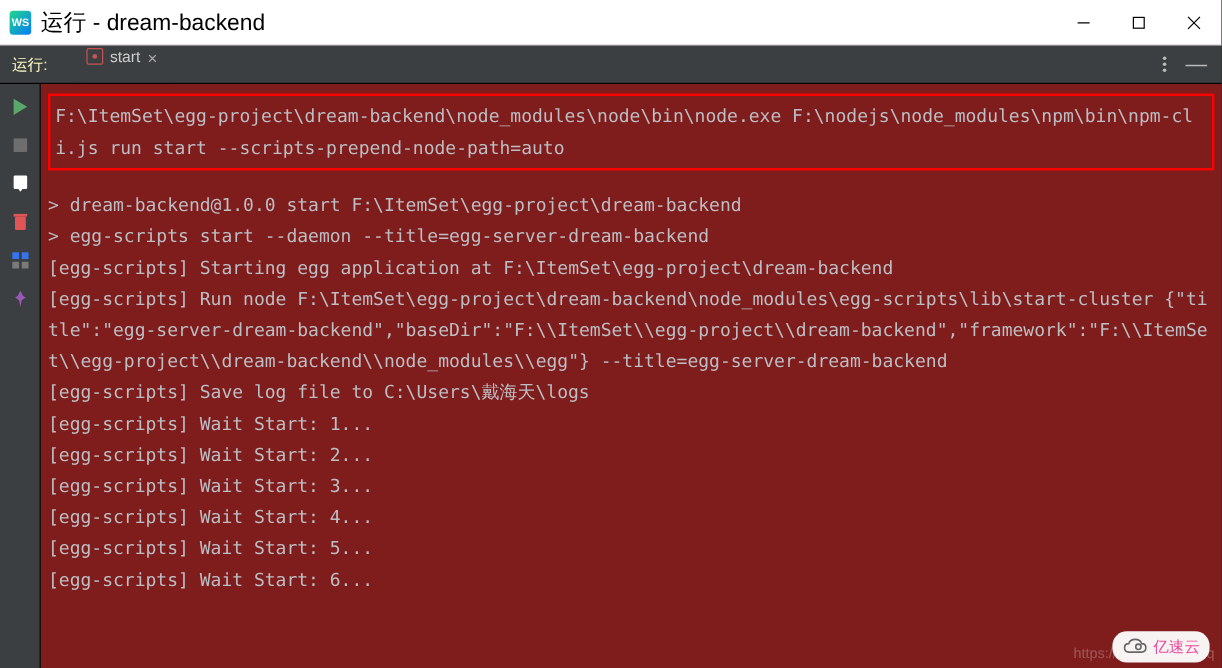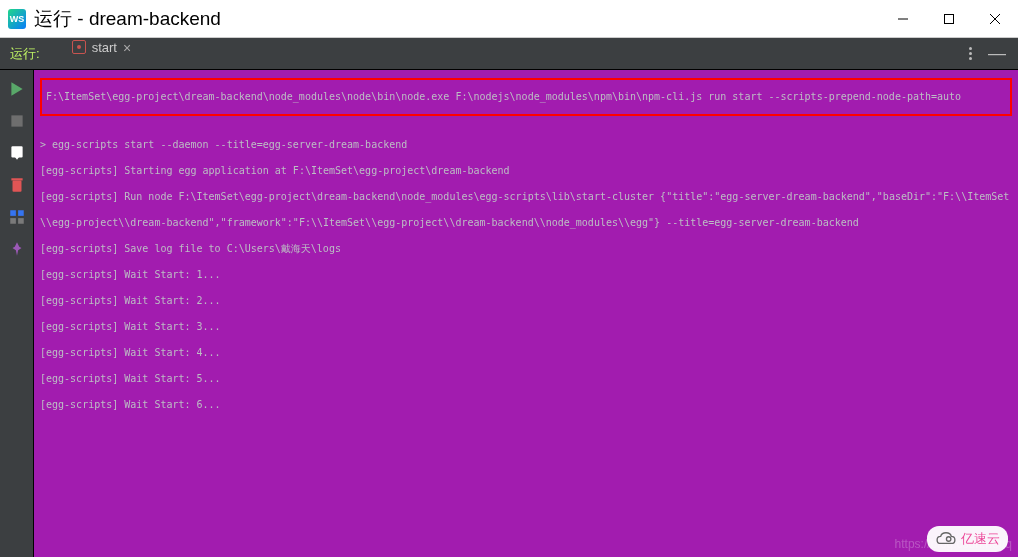--- a/index.html
+++ b/index.html
@@ -51,21 +51,21 @@
     .win-btn svg { width: 12px; height: 12px; }
     
     .tabbar {
       height: 32px;
       background: #3c3f41;
       display: flex;
       align-items: center;
       border-bottom: 1px solid #000;
     }
     .tool-label {
-      color: #bef264;
+      color: #fef9c3;
       font-size: 13px;
       margin-left: 10px;
     }
     .tab {
       display: flex;
       height: 28px;
       padding: 0 8px;
       margin-left: 24px;
       border-bottom: 2px solid #3c3f41;
     }
@@ -102,23 +102,23 @@
       flex-direction: column;
       align-items: center;
       padding-top: 10px;
       gap: 14px;
       border-right: 1px solid #000;
     }
     .gutter-icon { width:18px; height:18px; cursor:pointer; display:flex;align-items:center;justify-content:center;}
     
     .console {
       flex: 1;
-      background: #a21caf;
+      background: #7f1d1d;
       font-family: "Consolas", "Menlo", monospace;
-      font-size: 10px;
+      font-size: 15px;
       line-height: 26px;
       color: #bcbec4;
       padding: 8px 6px;
       overflow: hidden;
       position: relative;
     }
     .highlight-box {
       border: 2px solid #f00;
       padding: 4px 4px;
       margin-bottom: 16px;
@@ -235,20 +235,21 @@
       <svg viewBox="0 0 16 16">
           <path d="M8 2 L10 6 L12 7 L9 9 L8 14 L7 9 L4 7 L6 6 Z" fill="#9b59b6"></path>
         </svg>
     </div>
   </div>
 
   <div class="console">
     <div class="highlight-box">
       <div class="console-line">F:\ItemSet\egg-project\dream-backend\node_modules\node\bin\node.exe F:\nodejs\node_modules\npm\bin\npm-cli.js run start --scripts-prepend-node-path=auto</div>
     </div>
+    <div class="console-line prompt">&gt; dream-backend@1.0.0 start F:\ItemSet\egg-project\dream-backend</div>
     <div class="console-line prompt">&gt; egg-scripts start --daemon --title=egg-server-dream-backend</div>
     <div class="console-line"></div>
     <div class="console-line">[egg-scripts] Starting egg application at F:\ItemSet\egg-project\dream-backend</div>
     <div class="console-line">[egg-scripts] Run node F:\ItemSet\egg-project\dream-backend\node_modules\egg-scripts\lib\start-cluster {"title":"egg-server-dream-backend","baseDir":"F:\\ItemSet\\egg-project\\dream-backend","framework":"F:\\ItemSet\\egg-project\\dream-backend\\node_modules\\egg"} --title=egg-server-dream-backend</div>
     <div class="console-line">[egg-scripts] Save log file to C:\Users\戴海天\logs</div>
     <div class="console-line">[egg-scripts] Wait Start: 1...</div>
     <div class="console-line">[egg-scripts] Wait Start: 2...</div>
     <div class="console-line">[egg-scripts] Wait Start: 3...</div>
     <div class="console-line">[egg-scripts] Wait Start: 4...</div>
     <div class="console-line">[egg-scripts] Wait Start: 5...</div>

